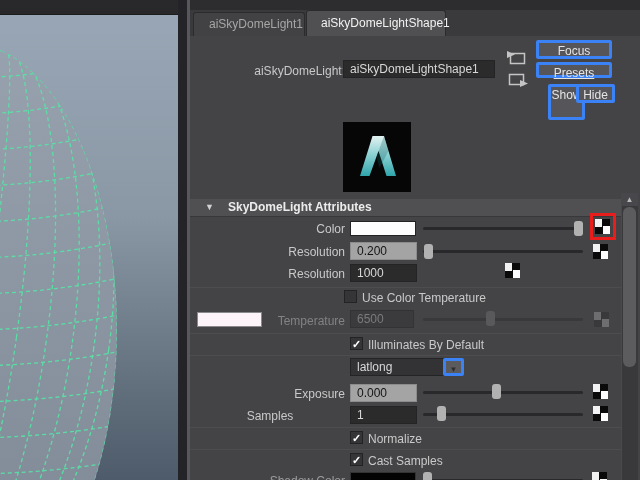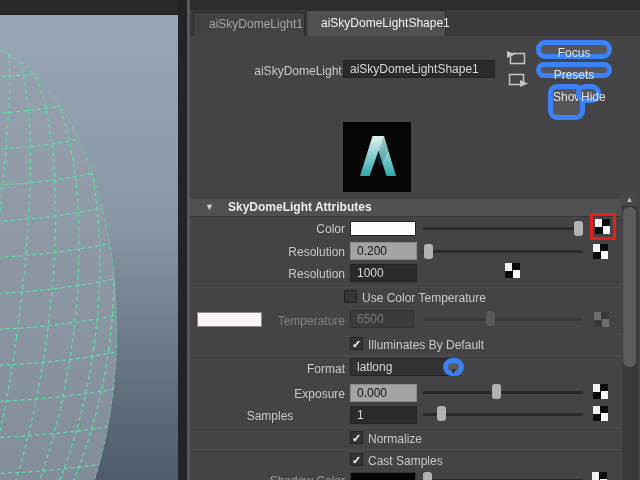--- a/index.html
+++ b/index.html
@@ -29,21 +29,21 @@
 
   .lbl{position:absolute;font-size:12px;color:#c9c9c9;height:14px;white-space:nowrap;}
   .lbl-r{text-align:right;width:150px;left:195px;}
   .lbl-dis{color:#828282;}
 
   .nfield{position:absolute;height:18px;background:#2b2b2b;color:#d8d8d8;font-size:12px;
           line-height:17px;padding-left:6px;border:1px solid #242426;}
   .nfield-light{background:#a4a4a4;color:#141414;border-color:#8c8c8c;}
   .nfield-dis{background:#3b3b3e;color:#7b7b7b;border-color:#333335;}
 
-  .btn{position:absolute;background:#56565a;border:5px solid #3b82f6;border-radius:9px;
+  .btn{position:absolute;background:#56565a;border:3px solid #3b82f6;border-radius:2px;
        color:#e4e4e4;font-size:12px;text-align:center;line-height:17px;cursor:default;}
 
   .swatch{position:absolute;height:15px;border:1px solid #222;}
 
   .strack{position:absolute;left:423px;width:160px;height:3px;background:#29292b;border-radius:2px;}
   .strack-dis{background:#39393c;}
   .shandle{position:absolute;width:9px;height:15px;background:#b2b2b2;border-radius:3px;}
   .shandle-dis{background:#59595c;}
 
   .mapbtn{position:absolute;width:15px;height:15px;
@@ -136,23 +136,23 @@
     </svg>
   </div>
   <div class="iconbtn" style="left:506px;top:71px;">
     <svg width="22" height="19" viewBox="0 0 22 19">
       <rect x="3.5" y="3.5" width="14" height="10" fill="none" stroke="#c4c4c4" stroke-width="1.5"></rect>
       <polygon points="14,9 22,12.5 14,16" fill="#c4c4c4"></polygon>
     </svg>
   </div>
 
   <div class="btn" style="left:536px;top:40px;width:76px;height:19px;">Focus</div>
-  <div class="btn" style="left:536px;top:62px;width:76px;height:16px;">Presets</div>
+  <div class="btn" style="left:536px;top:62px;width:76px;height:16px;text-decoration:underline;">Presets</div>
   <div class="btn" style="left:536px;top:84px;width:37px;height:36px;margin-left:12px;">Show</div>
-  <div class="btn" style="left:576px;top:84px;width:25px;height:19px;">Hide</div>
+  <div class="btn" style="left:576px;top:84px;width:39px;height:19px;">Hide</div>
 
   <div id="arnold-swatch">
     <svg width="68" height="70" viewBox="0 0 68 70">
       <defs>
         <linearGradient id="alogo" x1="0" y1="0" x2="0" y2="1">
           <stop offset="0" stop-color="#e3f2f2"></stop>
           <stop offset="0.45" stop-color="#8fd2d4"></stop>
           <stop offset="1" stop-color="#2fa6ac"></stop>
         </linearGradient>
       </defs>
@@ -195,21 +195,20 @@
   <div class="shandle shandle-dis" style="left:486px;top:311px;"></div>
   <div class="mapbtn mapbtn-dis" style="left:594px;top:312px;"></div>
 
   <div class="divider" style="top:333px;"></div>
 
   <div class="cb" style="left:350px;top:337px;">✓</div>
   <div class="lbl" style="left:368px;top:338px;">Illuminates By Default</div>
 
   <div class="divider" style="top:355px;"></div>
 
-  <div class="lbl lbl-r" style="top:362px;">Format</div>
   <div class="nfield" style="left:350px;top:358px;width:104px;background:#333336;">latlong</div>
   <div class="btn" style="left:443px;top:358px;width:21px;height:18px;background:#5b5b5e;color:#2e2e2e;font-size:8px;line-height:18px;">
     <span>▼</span>
   </div>
 
   <div class="lbl lbl-r" style="top:387px;">Exposure</div>
   <div class="nfield nfield-light" style="left:350px;top:384px;width:67px;">0.000</div>
   <div class="strack" style="top:391px;"></div>
   <div class="shandle" style="left:492px;top:384px;"></div>
   <div class="mapbtn" style="left:593px;top:384px;"></div>

